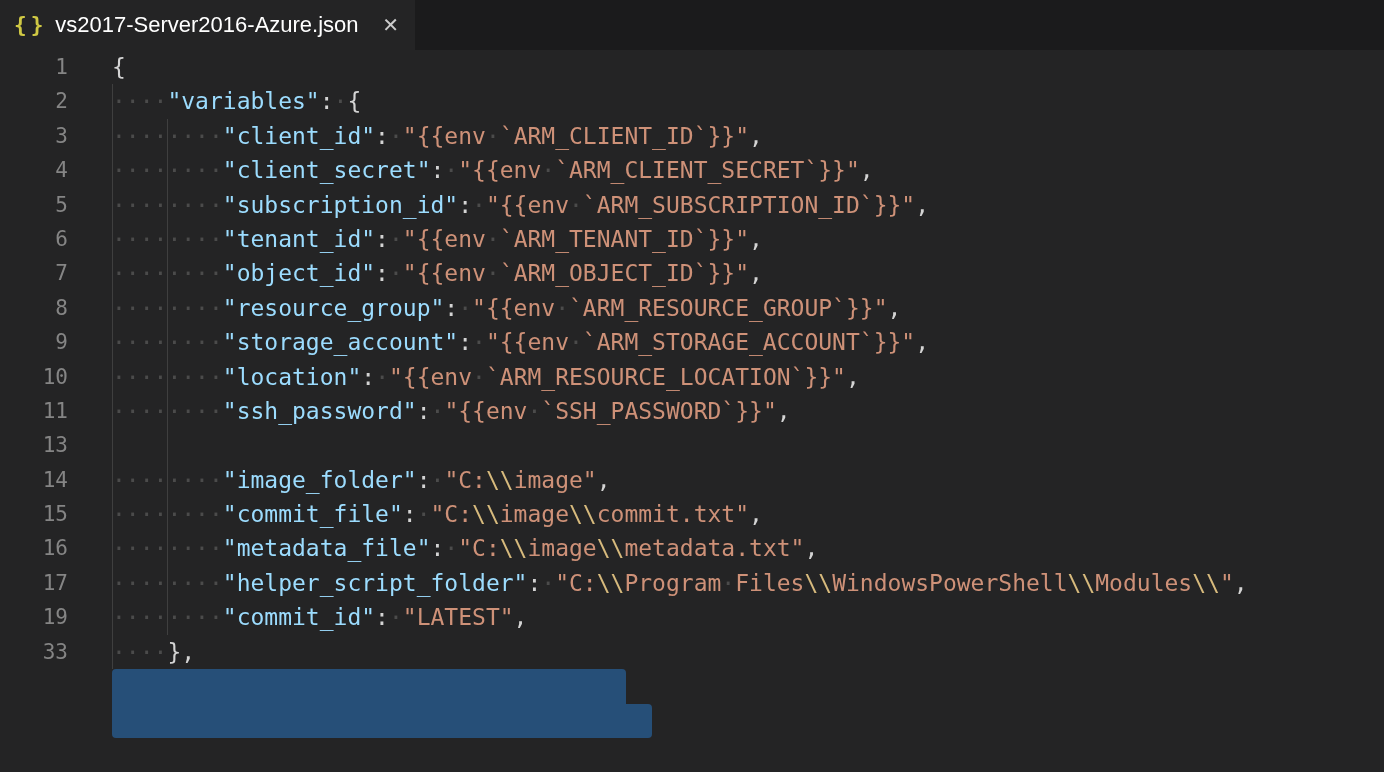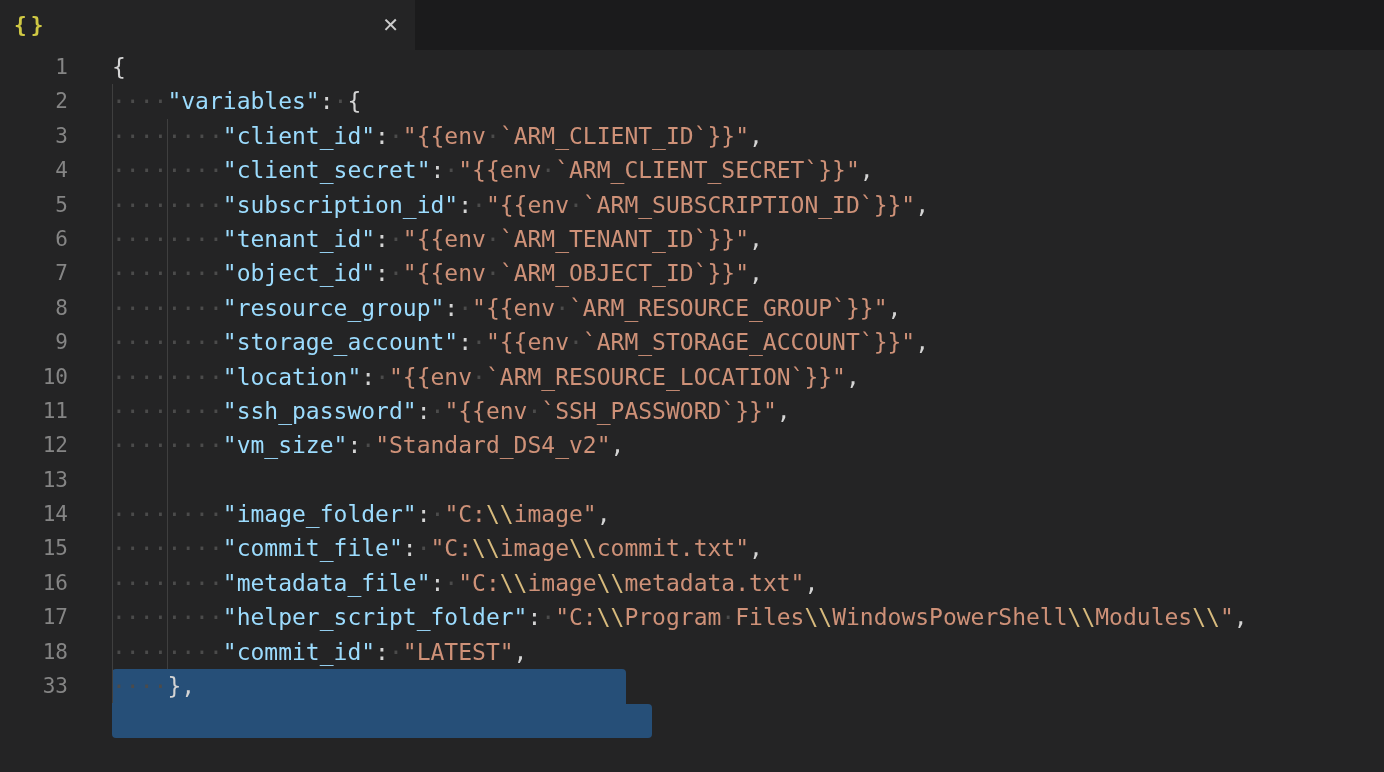--- a/index.html
+++ b/index.html
@@ -63,20 +63,21 @@
   .tk-punct { color: var(--punct, #d4d4d4); }
   .tk-ws    { color: var(--ws, #4b4b4b); }
   .line.sel .tk-ws { color: var(--ws-sel, #7f9bb3); }
 </style>
 </head>
 <body>
 
 <div class="tabbar">
   <div class="tab">
     <span class="tab-icon">{}</span>
+    <span class="tab-title">vs2017-Server2016-Azure.json</span>
     <span class="tab-close">✕</span>
   </div>
 </div>
 
 <div class="editor">
   <div class="sel-layer" id="sel-layer">
       <div class="selbox" style="left: 112px; top: 619.2px; width: 514px; height: 34.4px; border-radius: 4px 4px 0px 0px;"></div>
       <div class="selbox" style="left: 112px; top: 653.6px; width: 540px; height: 34.4px; border-radius: 0px 4px 4px;"></div>
     </div>
   <div class="lines" id="editor-lines">
@@ -84,22 +85,21 @@
       <div class="line"><div class="lnum">2</div><div class="code"><span class="guide" style="left: 0px;"></span><span class="tk-ws">····</span><span class="tk-key">"variables"</span><span class="tk-punct">:</span><span class="tk-ws">·</span><span class="tk-punct">{</span></div></div>
       <div class="line"><div class="lnum">3</div><div class="code"><span class="guide" style="left: 0px;"></span><span class="guide" style="left: 55.388px;"></span><span class="tk-ws">········</span><span class="tk-key">"client_id"</span><span class="tk-punct">:</span><span class="tk-ws">·</span><span class="tk-str">"{{env</span><span class="tk-ws">·</span><span class="tk-str">`ARM_CLIENT_ID`}}"</span><span class="tk-punct">,</span></div></div>
       <div class="line"><div class="lnum">4</div><div class="code"><span class="guide" style="left: 0px;"></span><span class="guide" style="left: 55.388px;"></span><span class="tk-ws">········</span><span class="tk-key">"client_secret"</span><span class="tk-punct">:</span><span class="tk-ws">·</span><span class="tk-str">"{{env</span><span class="tk-ws">·</span><span class="tk-str">`ARM_CLIENT_SECRET`}}"</span><span class="tk-punct">,</span></div></div>
       <div class="line"><div class="lnum">5</div><div class="code"><span class="guide" style="left: 0px;"></span><span class="guide" style="left: 55.388px;"></span><span class="tk-ws">········</span><span class="tk-key">"subscription_id"</span><span class="tk-punct">:</span><span class="tk-ws">·</span><span class="tk-str">"{{env</span><span class="tk-ws">·</span><span class="tk-str">`ARM_SUBSCRIPTION_ID`}}"</span><span class="tk-punct">,</span></div></div>
       <div class="line"><div class="lnum">6</div><div class="code"><span class="guide" style="left: 0px;"></span><span class="guide" style="left: 55.388px;"></span><span class="tk-ws">········</span><span class="tk-key">"tenant_id"</span><span class="tk-punct">:</span><span class="tk-ws">·</span><span class="tk-str">"{{env</span><span class="tk-ws">·</span><span class="tk-str">`ARM_TENANT_ID`}}"</span><span class="tk-punct">,</span></div></div>
       <div class="line"><div class="lnum">7</div><div class="code"><span class="guide" style="left: 0px;"></span><span class="guide" style="left: 55.388px;"></span><span class="tk-ws">········</span><span class="tk-key">"object_id"</span><span class="tk-punct">:</span><span class="tk-ws">·</span><span class="tk-str">"{{env</span><span class="tk-ws">·</span><span class="tk-str">`ARM_OBJECT_ID`}}"</span><span class="tk-punct">,</span></div></div>
       <div class="line"><div class="lnum">8</div><div class="code"><span class="guide" style="left: 0px;"></span><span class="guide" style="left: 55.388px;"></span><span class="tk-ws">········</span><span class="tk-key">"resource_group"</span><span class="tk-punct">:</span><span class="tk-ws">·</span><span class="tk-str">"{{env</span><span class="tk-ws">·</span><span class="tk-str">`ARM_RESOURCE_GROUP`}}"</span><span class="tk-punct">,</span></div></div>
       <div class="line"><div class="lnum">9</div><div class="code"><span class="guide" style="left: 0px;"></span><span class="guide" style="left: 55.388px;"></span><span class="tk-ws">········</span><span class="tk-key">"storage_account"</span><span class="tk-punct">:</span><span class="tk-ws">·</span><span class="tk-str">"{{env</span><span class="tk-ws">·</span><span class="tk-str">`ARM_STORAGE_ACCOUNT`}}"</span><span class="tk-punct">,</span></div></div>
       <div class="line"><div class="lnum">10</div><div class="code"><span class="guide" style="left: 0px;"></span><span class="guide" style="left: 55.388px;"></span><span class="tk-ws">········</span><span class="tk-key">"location"</span><span class="tk-punct">:</span><span class="tk-ws">·</span><span class="tk-str">"{{env</span><span class="tk-ws">·</span><span class="tk-str">`ARM_RESOURCE_LOCATION`}}"</span><span class="tk-punct">,</span></div></div>
       <div class="line"><div class="lnum">11</div><div class="code"><span class="guide" style="left: 0px;"></span><span class="guide" style="left: 55.388px;"></span><span class="tk-ws">········</span><span class="tk-key">"ssh_password"</span><span class="tk-punct">:</span><span class="tk-ws">·</span><span class="tk-str">"{{env</span><span class="tk-ws">·</span><span class="tk-str">`SSH_PASSWORD`}}"</span><span class="tk-punct">,</span></div></div>
-      <div class="line"><div class="lnum">12</div><div class="code"><span class="guide" style="left: 0px;"></span><span class="guide" style="left: 55.388px;"></span><span class="tk-ws">········</span><span class="tk-key">"vm_size"</span><span class="tk-punct">:</span><span class="tk-ws">·</span><span class="tk-str">"Standard_DS4_v2"</span><span class="tk-punct">,</span></div></div>
       <div class="line"><div class="lnum">13</div><div class="code"><span class="guide" style="left: 0px;"></span><span class="guide" style="left: 55.388px;"></span></div></div>
       <div class="line"><div class="lnum">14</div><div class="code"><span class="guide" style="left: 0px;"></span><span class="guide" style="left: 55.388px;"></span><span class="tk-ws">········</span><span class="tk-key">"image_folder"</span><span class="tk-punct">:</span><span class="tk-ws">·</span><span class="tk-str">"C:</span><span class="tk-esc">\\</span><span class="tk-str">image"</span><span class="tk-punct">,</span></div></div>
       <div class="line"><div class="lnum">15</div><div class="code"><span class="guide" style="left: 0px;"></span><span class="guide" style="left: 55.388px;"></span><span class="tk-ws">········</span><span class="tk-key">"commit_file"</span><span class="tk-punct">:</span><span class="tk-ws">·</span><span class="tk-str">"C:</span><span class="tk-esc">\\</span><span class="tk-str">image</span><span class="tk-esc">\\</span><span class="tk-str">commit.txt"</span><span class="tk-punct">,</span></div></div>
       <div class="line"><div class="lnum">16</div><div class="code"><span class="guide" style="left: 0px;"></span><span class="guide" style="left: 55.388px;"></span><span class="tk-ws">········</span><span class="tk-key">"metadata_file"</span><span class="tk-punct">:</span><span class="tk-ws">·</span><span class="tk-str">"C:</span><span class="tk-esc">\\</span><span class="tk-str">image</span><span class="tk-esc">\\</span><span class="tk-str">metadata.txt"</span><span class="tk-punct">,</span></div></div>
       <div class="line"><div class="lnum">17</div><div class="code"><span class="guide" style="left: 0px;"></span><span class="guide" style="left: 55.388px;"></span><span class="tk-ws">········</span><span class="tk-key">"helper_script_folder"</span><span class="tk-punct">:</span><span class="tk-ws">·</span><span class="tk-str">"C:</span><span class="tk-esc">\\</span><span class="tk-str">Program</span><span class="tk-ws">·</span><span class="tk-str">Files</span><span class="tk-esc">\\</span><span class="tk-str">WindowsPowerShell</span><span class="tk-esc">\\</span><span class="tk-str">Modules</span><span class="tk-esc">\\</span><span class="tk-str">"</span><span class="tk-punct">,</span></div></div>
-      <div class="line"><div class="lnum">18</div><div class="code"><span class="guide" style="left: 0px;"></span><span class="guide" style="left: 55.388px;"></span><span class="tk-ws">········</span><span class="tk-key">"commit_id"</span><span class="tk-punct">:</span><span class="tk-ws">·</span><span class="tk-str">"LATEST"</span><span class="tk-punct">,</span></div></div>
+      <div class="line"><div class="lnum">19</div><div class="code"><span class="guide" style="left: 0px;"></span><span class="guide" style="left: 55.388px;"></span><span class="tk-ws">········</span><span class="tk-key">"commit_id"</span><span class="tk-punct">:</span><span class="tk-ws">·</span><span class="tk-str">"LATEST"</span><span class="tk-punct">,</span></div></div>
       <div class="line"><div class="lnum">33</div><div class="code"><span class="guide" style="left: 0px;"></span><span class="tk-ws">····</span><span class="tk-punct">},</span></div></div>
     </div>
 </div>
 
 </body></html>

